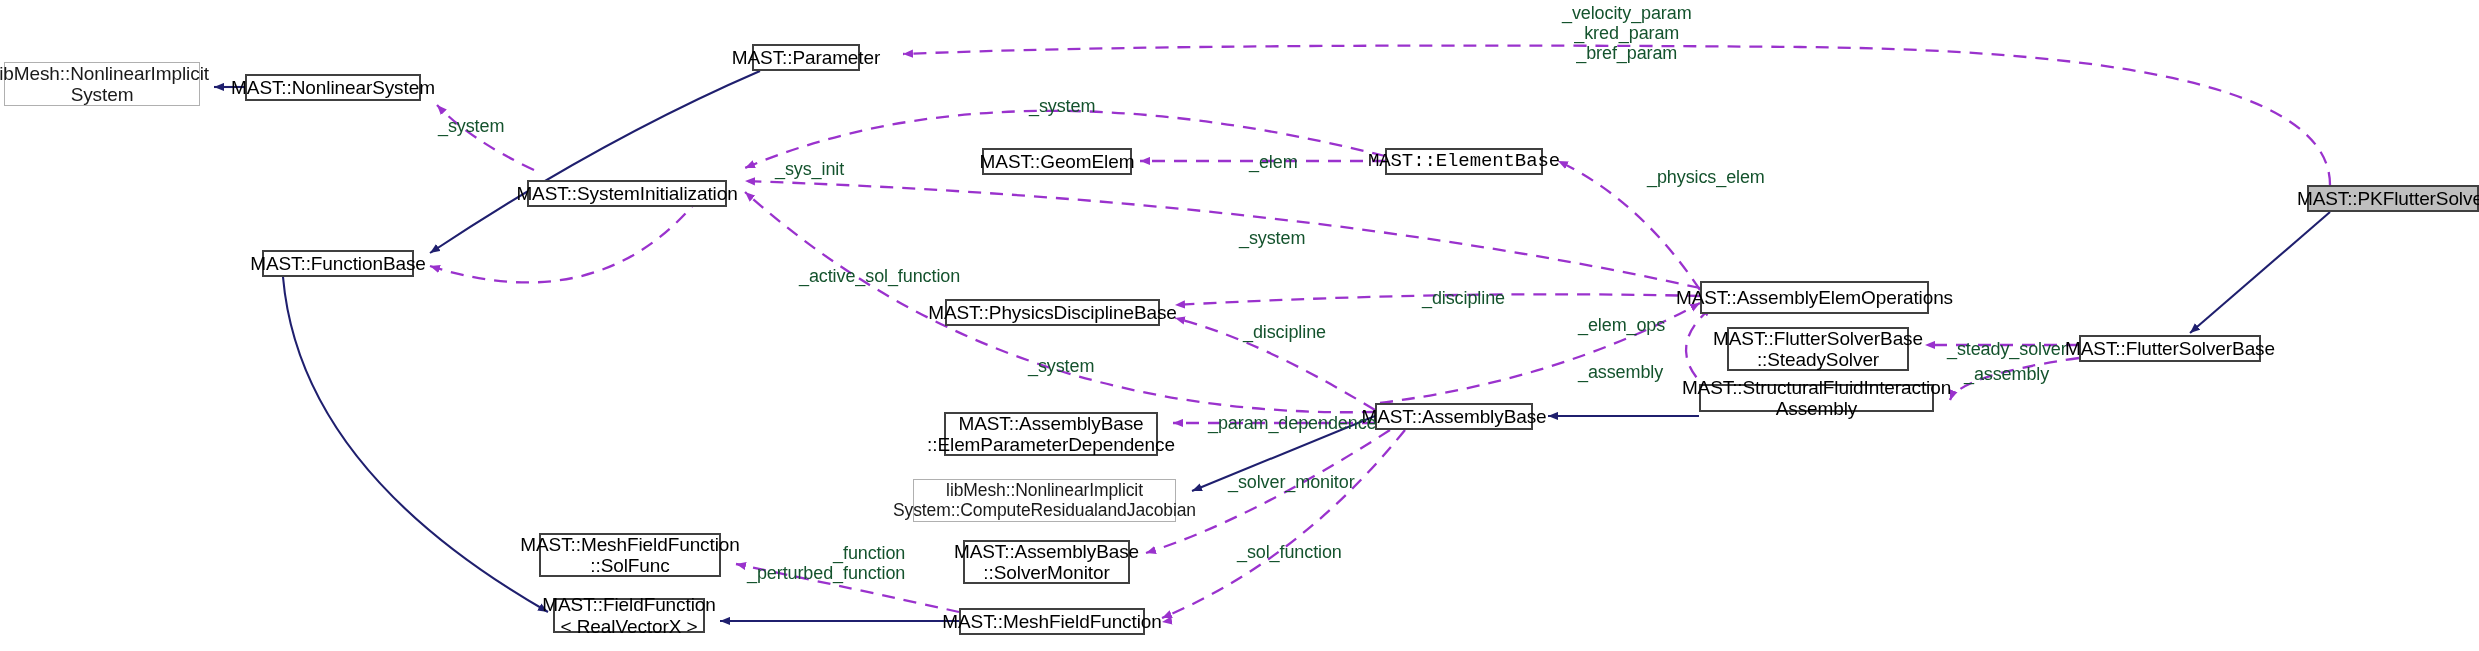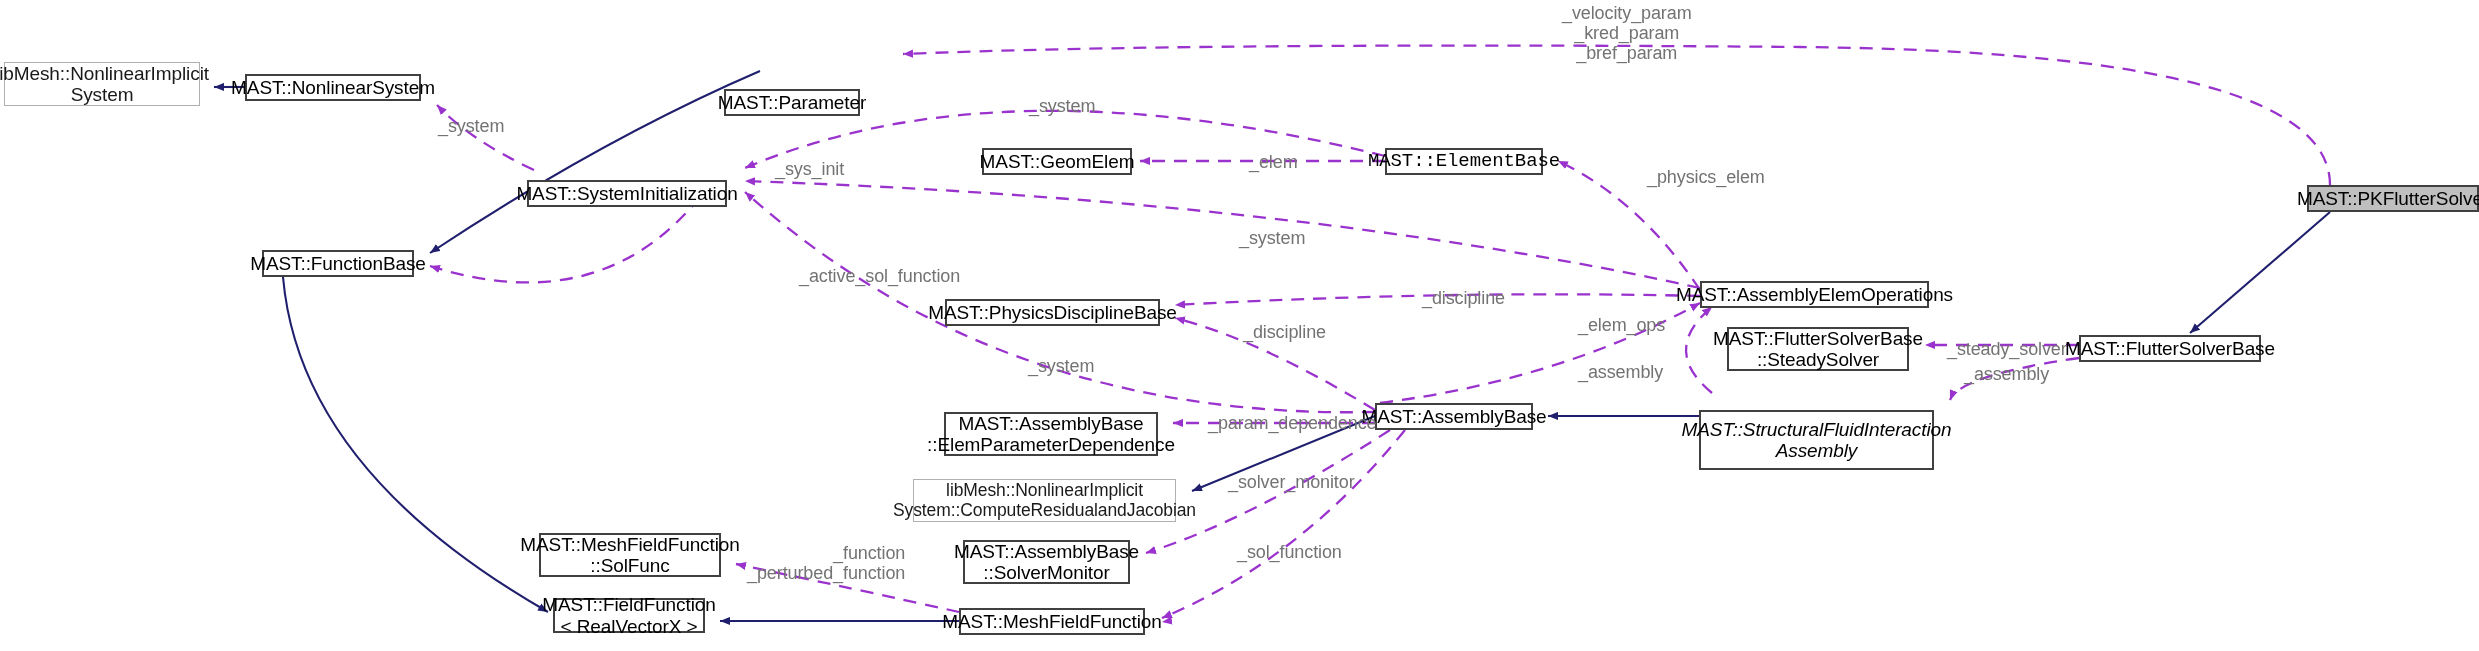--- a/index.html
+++ b/index.html
@@ -47,21 +47,21 @@
     color: #1a1a1a;
   }
   .node.current {
     border: 2px solid #404040;
     background: #bfbfbf;
   }
   .edge-label {
     position: absolute;
     font-family: "Liberation Sans", "DejaVu Sans", sans-serif;
     font-size: 18px;
-    color: #737373;
+    color: #14532d;
     white-space: pre-line;
     text-align: center;
     line-height: 1.12;
     background: transparent;
     letter-spacing: -0.1px;
   }
 </style>
 </head>
 <body>
 
@@ -134,47 +134,47 @@
 
       <path d="M1420,560 Q1300,600 1162,622" stroke-opacity="0"></path>
     </g>
   </svg>
 
   <div class="node ext" style="left:4px;top:62px;width:196px;height:44px;">libMesh::NonlinearImplicit
 System</div>
 
   <div class="node mast" style="left:245px;top:74px;width:176px;height:27px;">MAST::NonlinearSystem</div>
 
-  <div class="node mast" style="left:724px;top:44px;width:136px;height:27px;margin-top:45px;">MAST::Parameter</div>
+  <div class="node mast" style="left:752px;top:44px;width:108px;height:27px;">MAST::Parameter</div>
 
   <div class="node mast" style="left:527px;top:180px;width:200px;height:27px;">MAST::SystemInitialization</div>
 
   <div class="node mast" style="left:982px;top:148px;width:150px;height:27px;">MAST::GeomElem</div>
 
   <div class="node mast" style="left:1385px;top:148px;width:158px;height:27px;font-family:Liberation Mono, monospace;">MAST::ElementBase</div>
 
   <div class="node mast" style="left:262px;top:250px;width:152px;height:27px;">MAST::FunctionBase</div>
 
-  <div class="node mast" style="left:1700px;top:281px;width:229px;height:27px;">MAST::AssemblyElemOperations</div>
+  <div class="node mast" style="left:1700px;top:281px;width:229px;height:33px;">MAST::AssemblyElemOperations</div>
 
   <div class="node mast" style="left:945px;top:299px;width:215px;height:27px;">MAST::PhysicsDisciplineBase</div>
 
   <div class="node mast" style="left:1727px;top:327px;width:182px;height:44px;">MAST::FlutterSolverBase
 ::SteadySolver</div>
 
   <div class="node mast" style="left:2079px;top:335px;width:182px;height:27px;">MAST::FlutterSolverBase</div>
 
   <div class="node current" style="left:2307px;top:185px;width:172px;height:27px;">MAST::PKFlutterSolver</div>
 
   <div class="node mast" style="left:944px;top:412px;width:214px;height:44px;">MAST::AssemblyBase
 ::ElemParameterDependence</div>
 
   <div class="node mast" style="left:1375px;top:403px;width:158px;height:27px;">MAST::AssemblyBase</div>
 
-  <div class="node mast" style="left:1699px;top:410px;width:235px;height:60px;font-style:italic;">MAST::StructuralFluidInteraction
+  <div class="node mast" style="left:1699px;top:384px;width:235px;height:28px;">MAST::StructuralFluidInteraction
 Assembly</div>
 
   <div class="node ext" style="left:913px;top:479px;width:263px;height:43px;font-size:17.5px;">libMesh::NonlinearImplicit
 System::ComputeResidualandJacobian</div>
 
   <div class="node mast" style="left:539px;top:533px;width:182px;height:44px;">MAST::MeshFieldFunction
 ::SolFunc</div>
 
   <div class="node mast" style="left:963px;top:540px;width:167px;height:44px;">MAST::AssemblyBase
 ::SolverMonitor</div>

